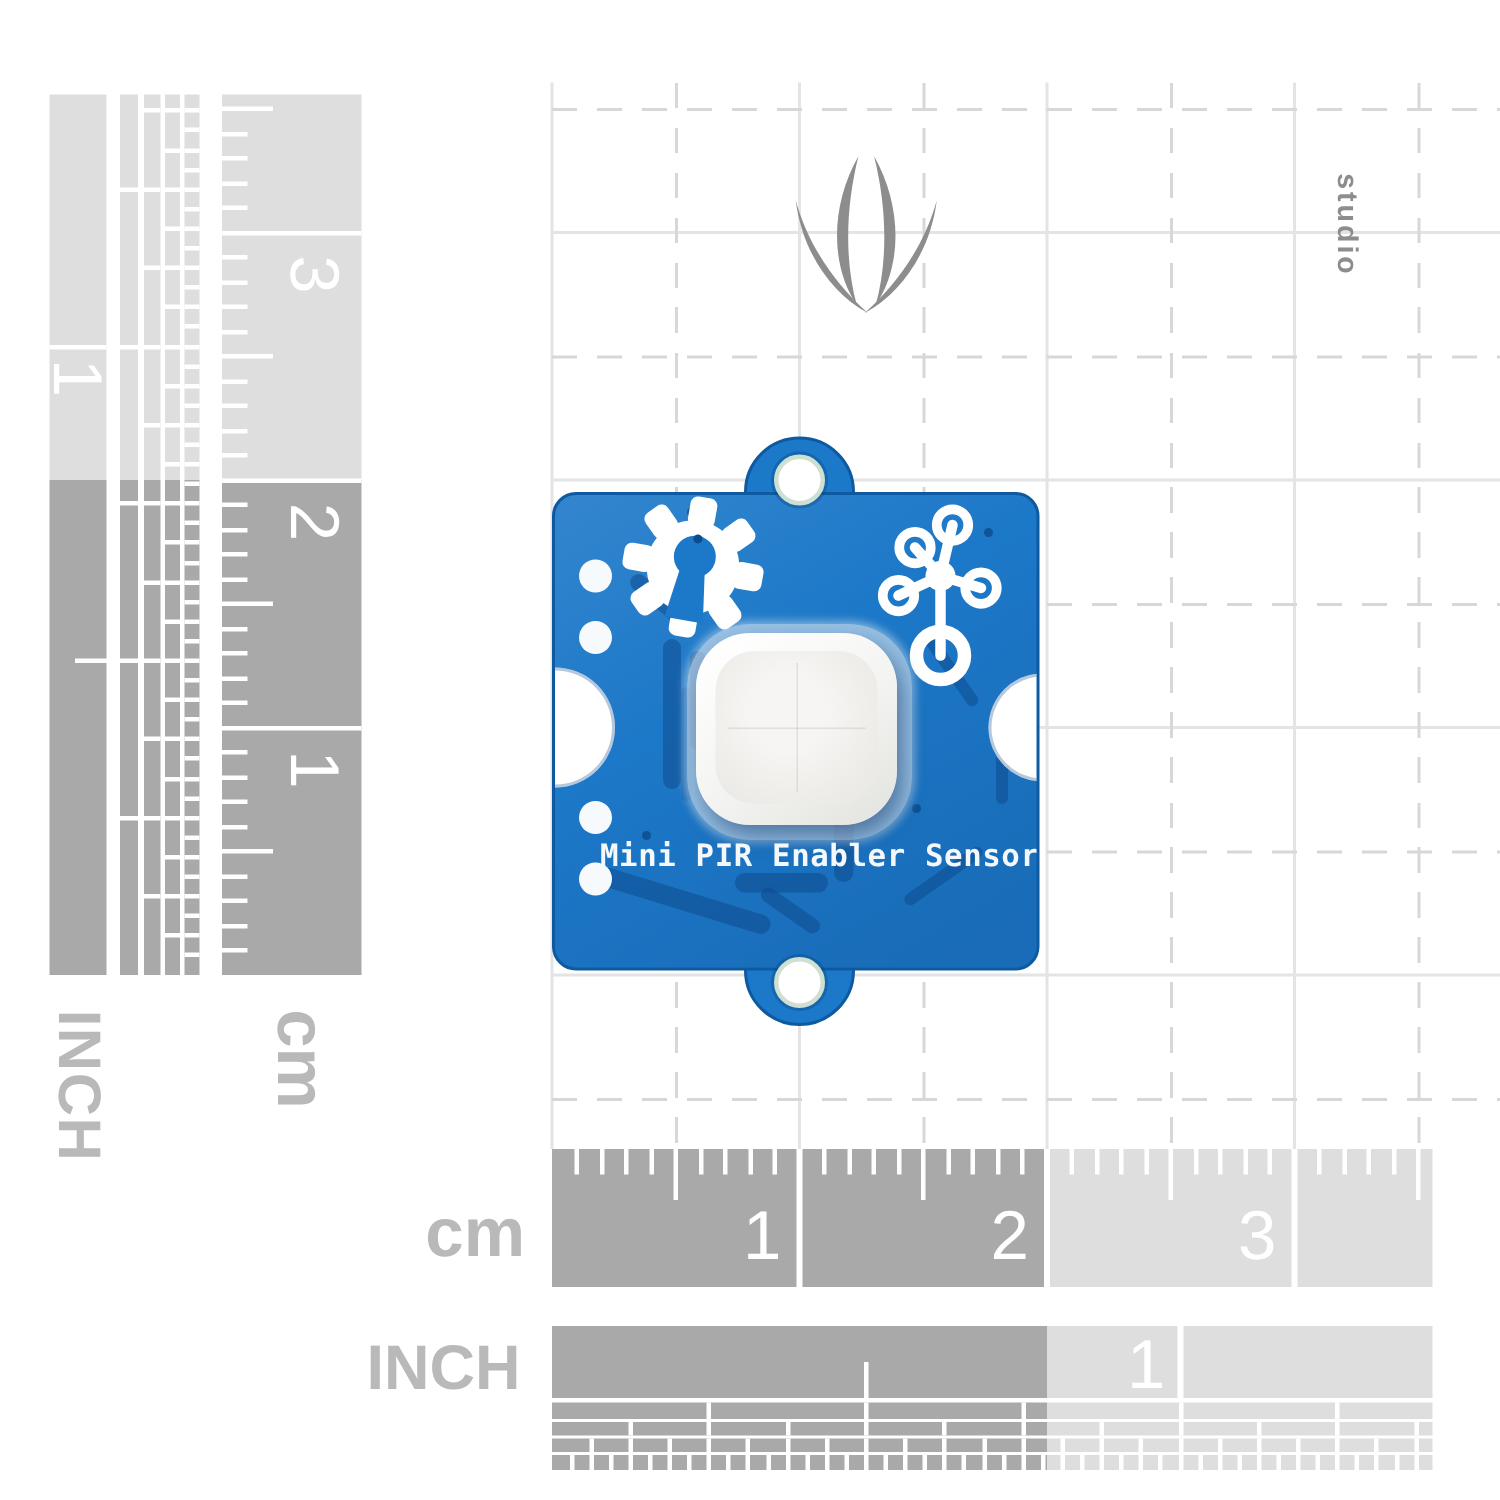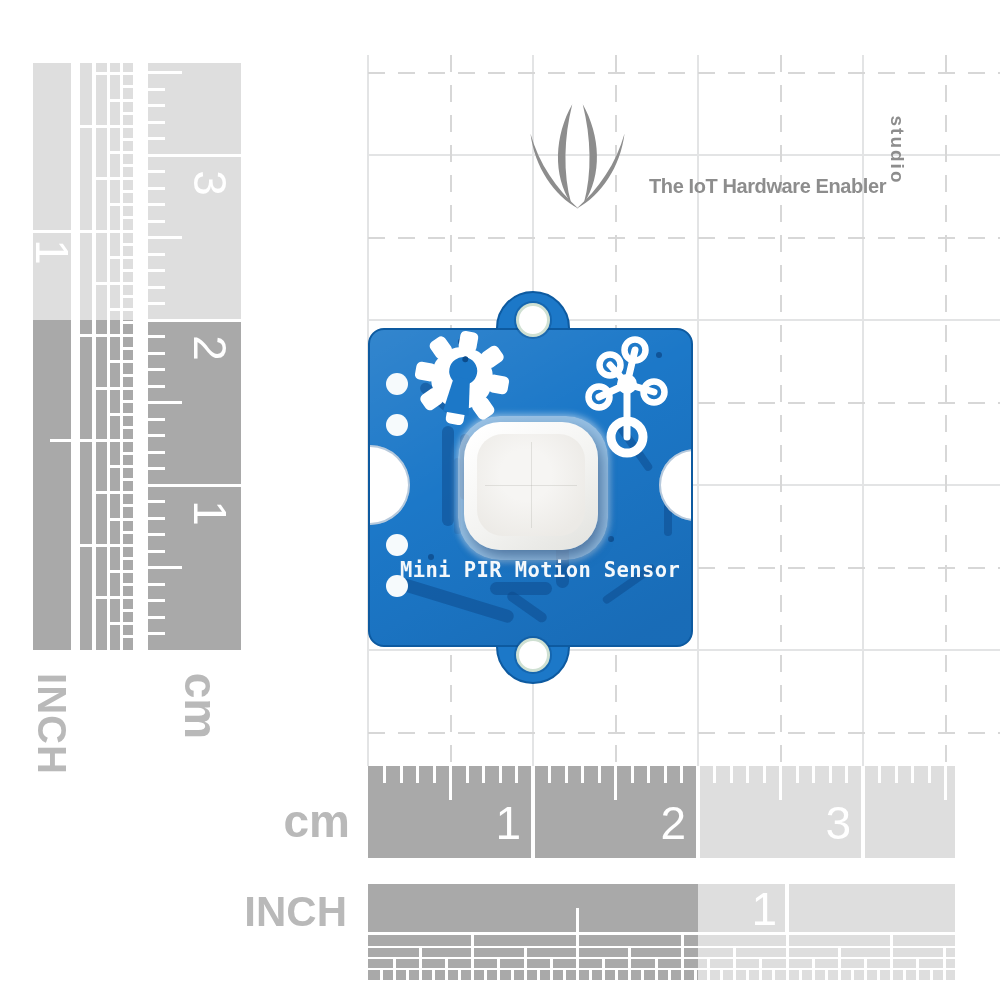--- a/index.html
+++ b/index.html
@@ -373,21 +373,20 @@
   <div id="logo">
     <svg width="105" height="115" viewBox="0 0 100 110" style="position:absolute;left:0;top:2px;">
       <g fill="#8d8d8d">
         <path d="M45,4 C28,34 26,72 44,99 C36,70 37,36 45,4 Z"></path>
         <path d="M55,4 C72,34 74,72 56,99 C64,70 63,36 55,4 Z"></path>
         <path d="M5,32 C9,64 27,91 51,104 C30,85 13,61 5,32 Z"></path>
         <path d="M95,32 C91,64 73,91 49,104 C70,85 87,61 95,32 Z"></path>
       </g>
     </svg>
     <span class="studio">studio</span>
-    <div class="tagline">The IoT Hardware Enabler</div>
   </div>
 
   <div id="board">
     <div class="bump" style="left:128px; top:-37px;"></div>
     <div class="bump" style="left:128px; top:282px;"></div>
 
     <div class="core">
       <div class="sheen"></div>
 
       <div class="tr" style="left:72px; top:96px; width:12px; height:100px;"></div>
@@ -454,20 +453,20 @@
       </svg>
 
       <div class="flange"></div>
       <div class="lens">
         <div class="lens-face">
           <div class="seam-v"></div>
           <div class="seam-h"></div>
         </div>
       </div>
 
-      <div class="silk silk-title">Mini PIR Motion Sensor</div>
+      <div class="silk silk-title">Mini PIR Enabler Sensor</div>
     </div>
 
     <div class="hole" style="left:148px; top:-25px;"></div>
     <div class="hole" style="left:148px; top:310px;"></div>
   </div>
 
 </div>
 
 </body></html>

